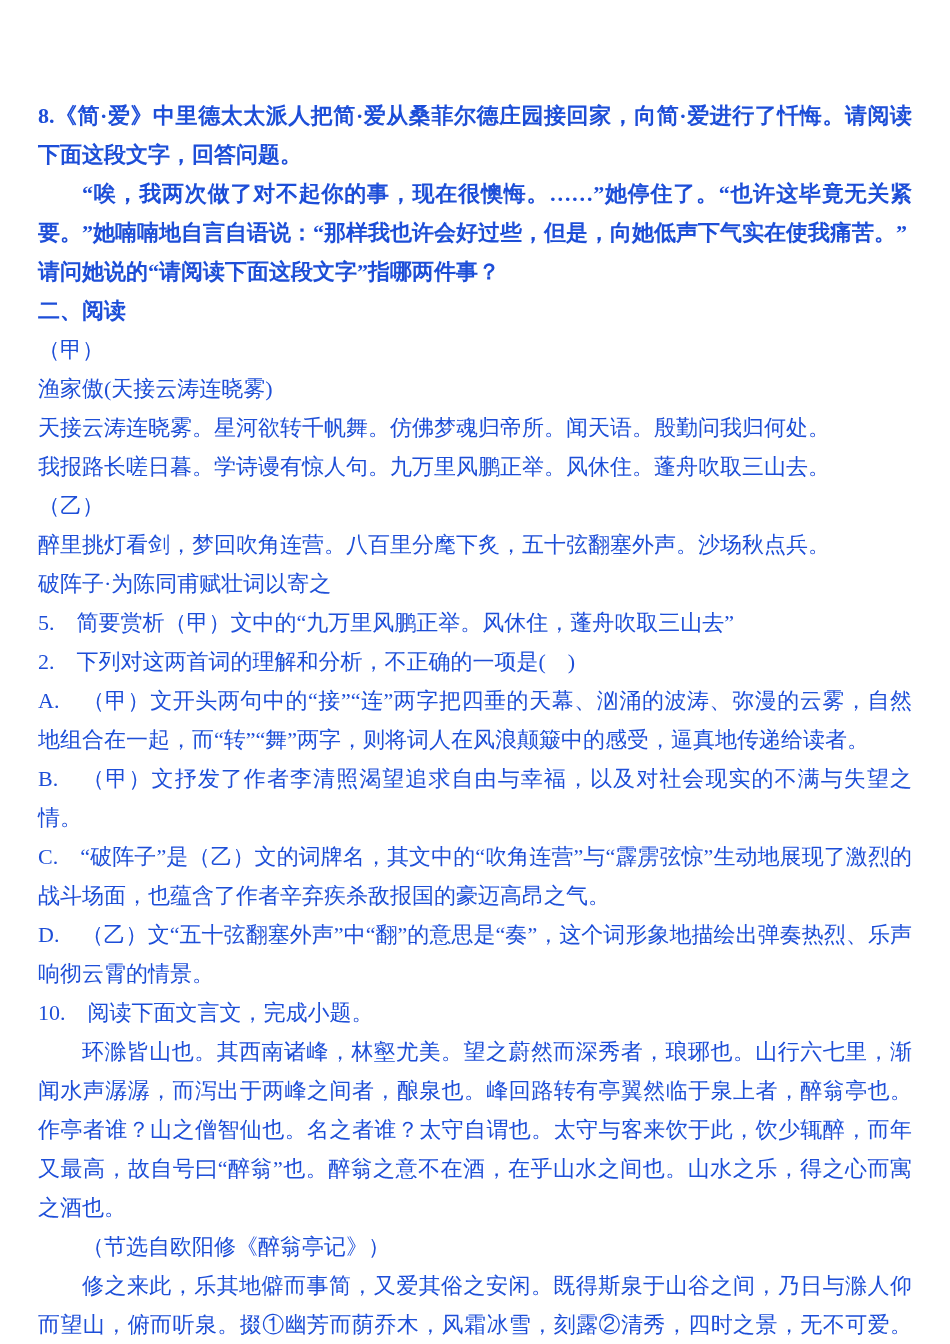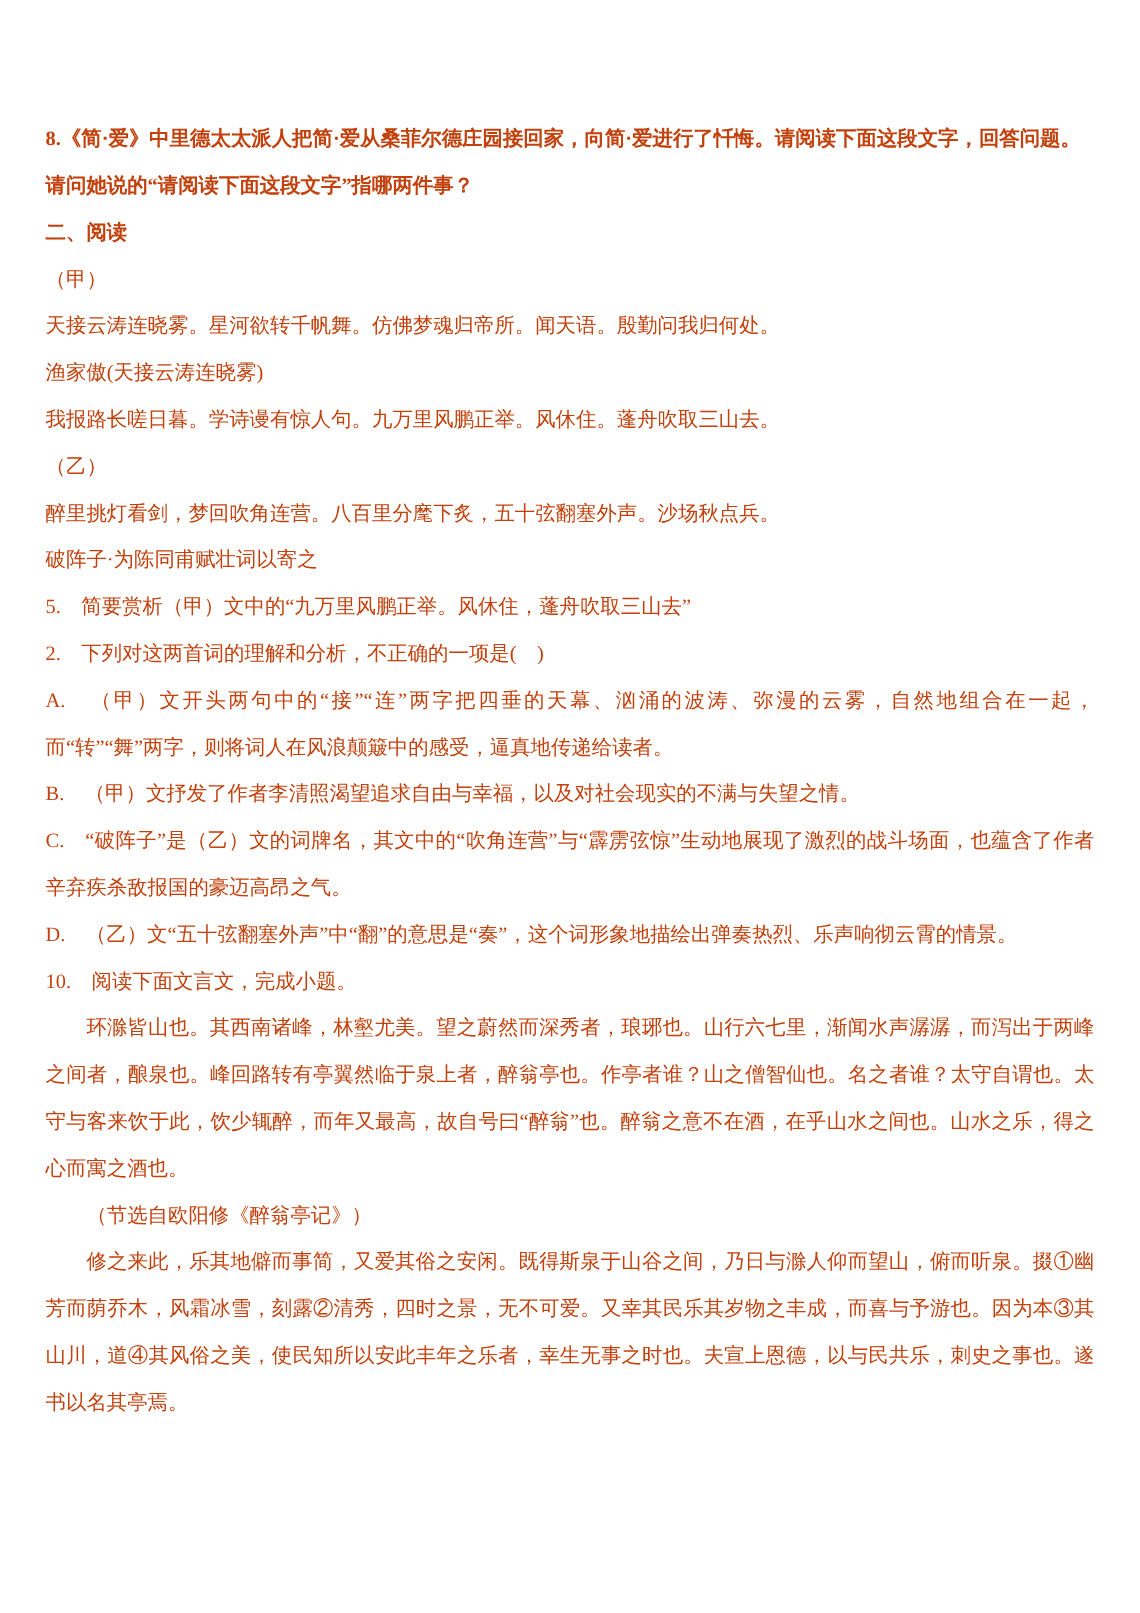--- a/index.html
+++ b/index.html
@@ -8,44 +8,45 @@
     background: #ffffff;
   }
   .page {
     position: relative;
     width: 950px;
     height: 1344px;
     box-sizing: border-box;
     background: #ffffff;
     padding: 96px 38px 20px 38px;
     font-family: "Liberation Serif", "DejaVu Serif", serif;
-    font-size: 17px;
-    color: #c2410c;
+    font-size: 22px;
+    color: #1d4ed8;
     overflow: hidden;
   }
   .page p {
     margin: 0;
     line-height: 39px;
     text-align: justify;
     text-justify: inter-ideograph;
     word-break: break-all;
   }
   .b { font-weight: bold; }
   .ind { text-indent: 2em; }
 </style>
 </head>
 <body>
 
 <div class="page">
   <p class="b">8.《简·爱》中里德太太派人把简·爱从桑菲尔德庄园接回家，向简·爱进行了忏悔。请阅读下面这段文字，回答问题。</p>
+  <p class="b ind">“唉，我两次做了对不起你的事，现在很懊悔。……”她停住了。“也许这毕竟无关紧要。”她喃喃地自言自语说：“那样我也许会好过些，但是，向她低声下气实在使我痛苦。”</p>
   <p class="b">请问她说的“请阅读下面这段文字”指哪两件事？</p>
   <p class="b">二、阅读</p>
   <p>（甲）</p>
+  <p>渔家傲(天接云涛连晓雾)</p>
   <p>天接云涛连晓雾。星河欲转千帆舞。仿佛梦魂归帝所。闻天语。殷勤问我归何处。</p>
-  <p>渔家傲(天接云涛连晓雾)</p>
   <p>我报路长嗟日暮。学诗谩有惊人句。九万里风鹏正举。风休住。蓬舟吹取三山去。</p>
   <p>（乙）</p>
   <p>醉里挑灯看剑，梦回吹角连营。八百里分麾下炙，五十弦翻塞外声。沙场秋点兵。</p>
   <p>破阵子·为陈同甫赋壮词以寄之</p>
   <p>5.　简要赏析（甲）文中的“九万里风鹏正举。风休住，蓬舟吹取三山去”</p>
   <p>2.　下列对这两首词的理解和分析，不正确的一项是(　)</p>
   <p>A.　（甲）文开头两句中的“接”“连”两字把四垂的天幕、汹涌的波涛、弥漫的云雾，自然地组合在一起，而“转”“舞”两字，则将词人在风浪颠簸中的感受，逼真地传递给读者。</p>
   <p>B.　（甲）文抒发了作者李清照渴望追求自由与幸福，以及对社会现实的不满与失望之情。</p>
   <p>C.　“破阵子”是（乙）文的词牌名，其文中的“吹角连营”与“霹雳弦惊”生动地展现了激烈的战斗场面，也蕴含了作者辛弃疾杀敌报国的豪迈高昂之气。</p>
   <p>D.　（乙）文“五十弦翻塞外声”中“翻”的意思是“奏”，这个词形象地描绘出弹奏热烈、乐声响彻云霄的情景。</p>

